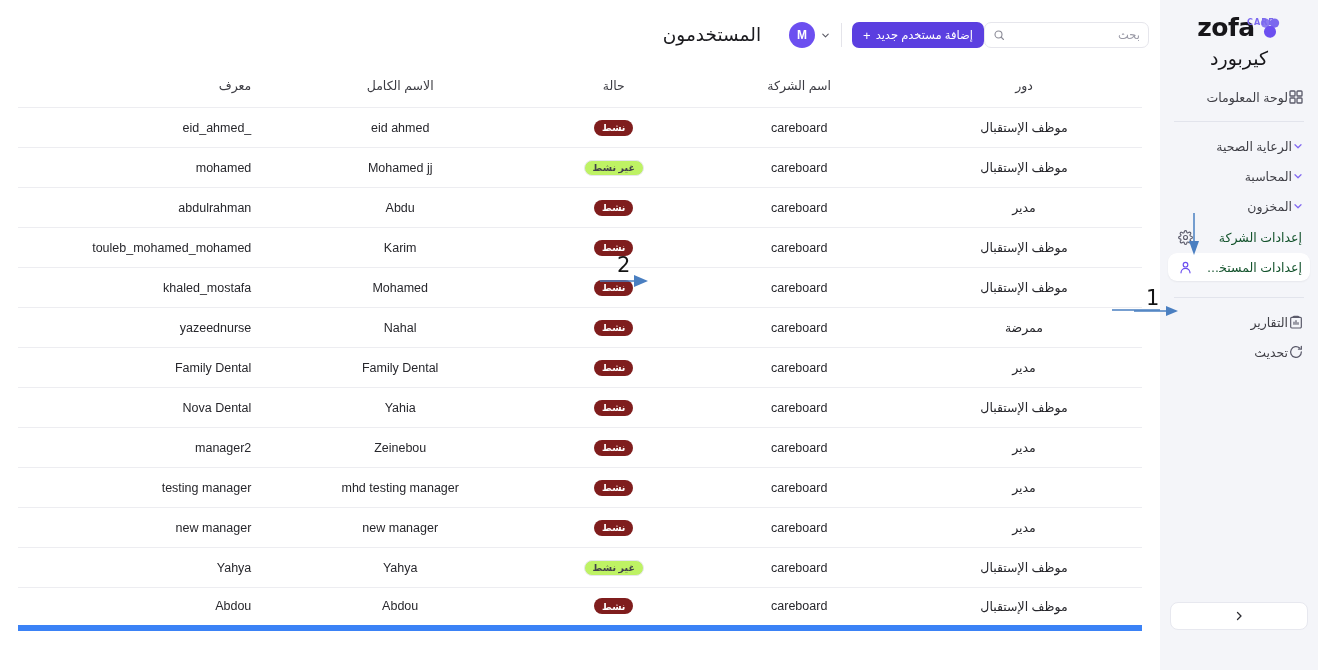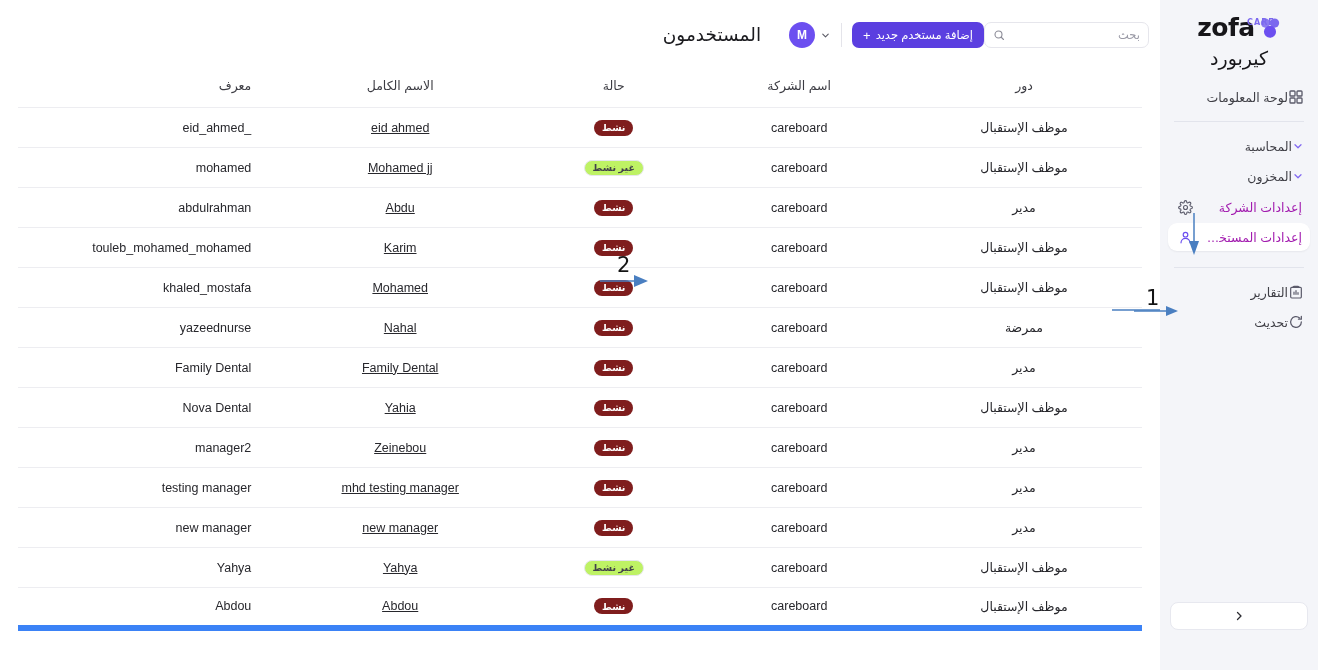--- a/index.html
+++ b/index.html
@@ -97,21 +97,21 @@
 
   .nav-child {
     display: flex;
     align-items: center;
     justify-content: flex-end;
     gap: 9px;
     height: 28px;
     margin: 2px 0;
     padding: 0 8px 0 10px;
     font-size: 12.5px;
-    color: #a21caf;
+    color: #14532d;
     border-radius: 9px;
     cursor: pointer;
     white-space: nowrap;
     overflow: hidden;
   }
   .nav-child .ico { width: 15px; height: 15px; flex: none; }
   .nav-child .lbl {
     flex: 1; text-align: right;
     overflow: hidden; text-overflow: ellipsis; white-space: nowrap;
   }
@@ -252,21 +252,21 @@
     height: 40px;
     padding: 0;
     text-align: center;
     border-top: 1px solid #ededf1;
     vertical-align: middle;
     white-space: nowrap;
     overflow: hidden;
     text-overflow: ellipsis;
   }
   tbody td.cell-id { text-align: right; padding-right: 14px; direction: ltr; }
-  tbody td.cell-name { direction: ltr; text-decoration: underline; }
+  tbody td.cell-name { direction: ltr; }
   tbody td.cell-company { direction: ltr; }
   tbody tr:last-child td { border-bottom: 6px solid #3b82f6; }
 
   .badge {
     display: inline-flex;
     align-items: center;
     justify-content: center;
     height: 16px;
     min-width: 38px;
     padding: 0 8px;
@@ -458,20 +458,26 @@
       </div>
     </div>
 
     <div class="nav-divider"></div>
 
     <div class="nav-group" id="nav-groups">
         <div class="nav-item">
           <svg class="chev" viewBox="0 0 24 24" fill="none" stroke="#6c4ff0" stroke-width="2.4" stroke-linecap="round" stroke-linejoin="round">
             <polyline points="6 9.5 12 15.5 18 9.5"></polyline>
           </svg>
+          <span class="lbl">الرعاية الصحية</span>
+        </div>
+        <div class="nav-item">
+          <svg class="chev" viewBox="0 0 24 24" fill="none" stroke="#6c4ff0" stroke-width="2.4" stroke-linecap="round" stroke-linejoin="round">
+            <polyline points="6 9.5 12 15.5 18 9.5"></polyline>
+          </svg>
           <span class="lbl">المحاسبة</span>
         </div>
         <div class="nav-item">
           <svg class="chev" viewBox="0 0 24 24" fill="none" stroke="#6c4ff0" stroke-width="2.4" stroke-linecap="round" stroke-linejoin="round">
             <polyline points="6 9.5 12 15.5 18 9.5"></polyline>
           </svg>
           <span class="lbl">المخزون</span>
         </div>
       </div>
 

